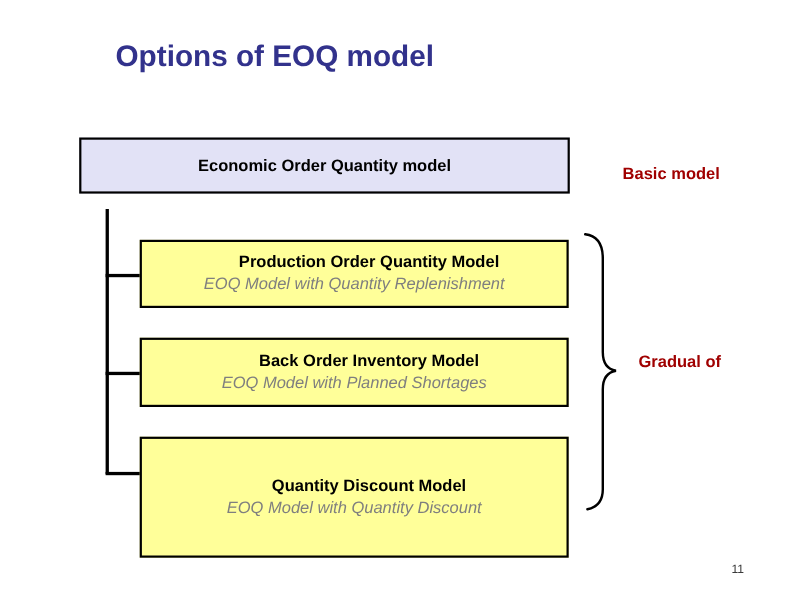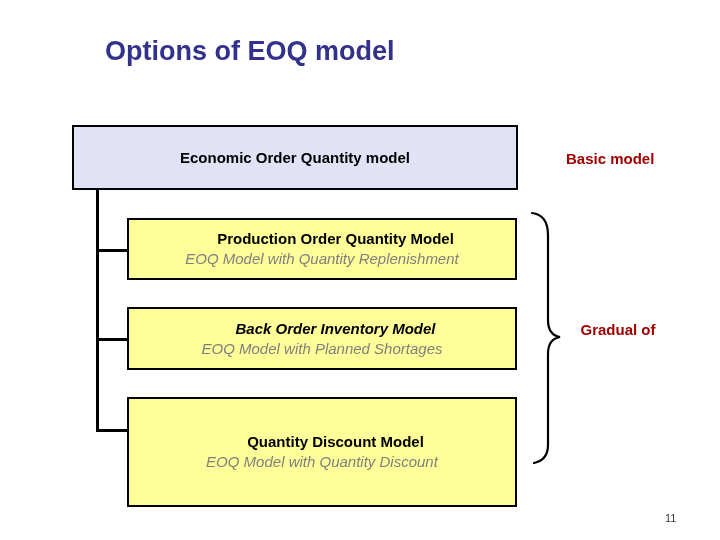--- a/index.html
+++ b/index.html
@@ -28,31 +28,31 @@
     display: flex;
     flex-direction: column;
     align-items: center;
     justify-content: center;
     text-align: center;
     font-size: 15px;
     line-height: 20px;
   }
   .root-box {
     left: 60px; top: 125px;
-    width: 446px; height: 65px;
+    width: 446px; height: 51px;
     background: #E2E2F6;
     font-weight: bold;
     color: #000000;
   }
   .child-box { left: 115px; width: 390px; background: #FFFF99; }
   .child-box-1 { top: 218px; height: 62px; }
   .child-box-2 { top: 307px; height: 63px; }
   .child-box-3 { top: 397px; height: 110px; }
   .box-title  { font-weight: bold; color: #000000; padding-left: 27px; }
-  .box-title.italic { font-style: italic; }
+  .box-title.italic { }
   .box-subtitle { font-style: italic; color: #7F7F7F; }
   .line { position: absolute; background: #000000; }
   .connector-vertical { left: 84px; top: 190px; width: 3px; height: 241px; }
   .branch { left: 84px; width: 33px; height: 3px; }
   .branch-1 { top: 249px; }
   .branch-2 { top: 338px; }
   .branch-3 { top: 429px; }
   .basic-model-label {
     position: absolute;
     left: 554px; top: 150px;

